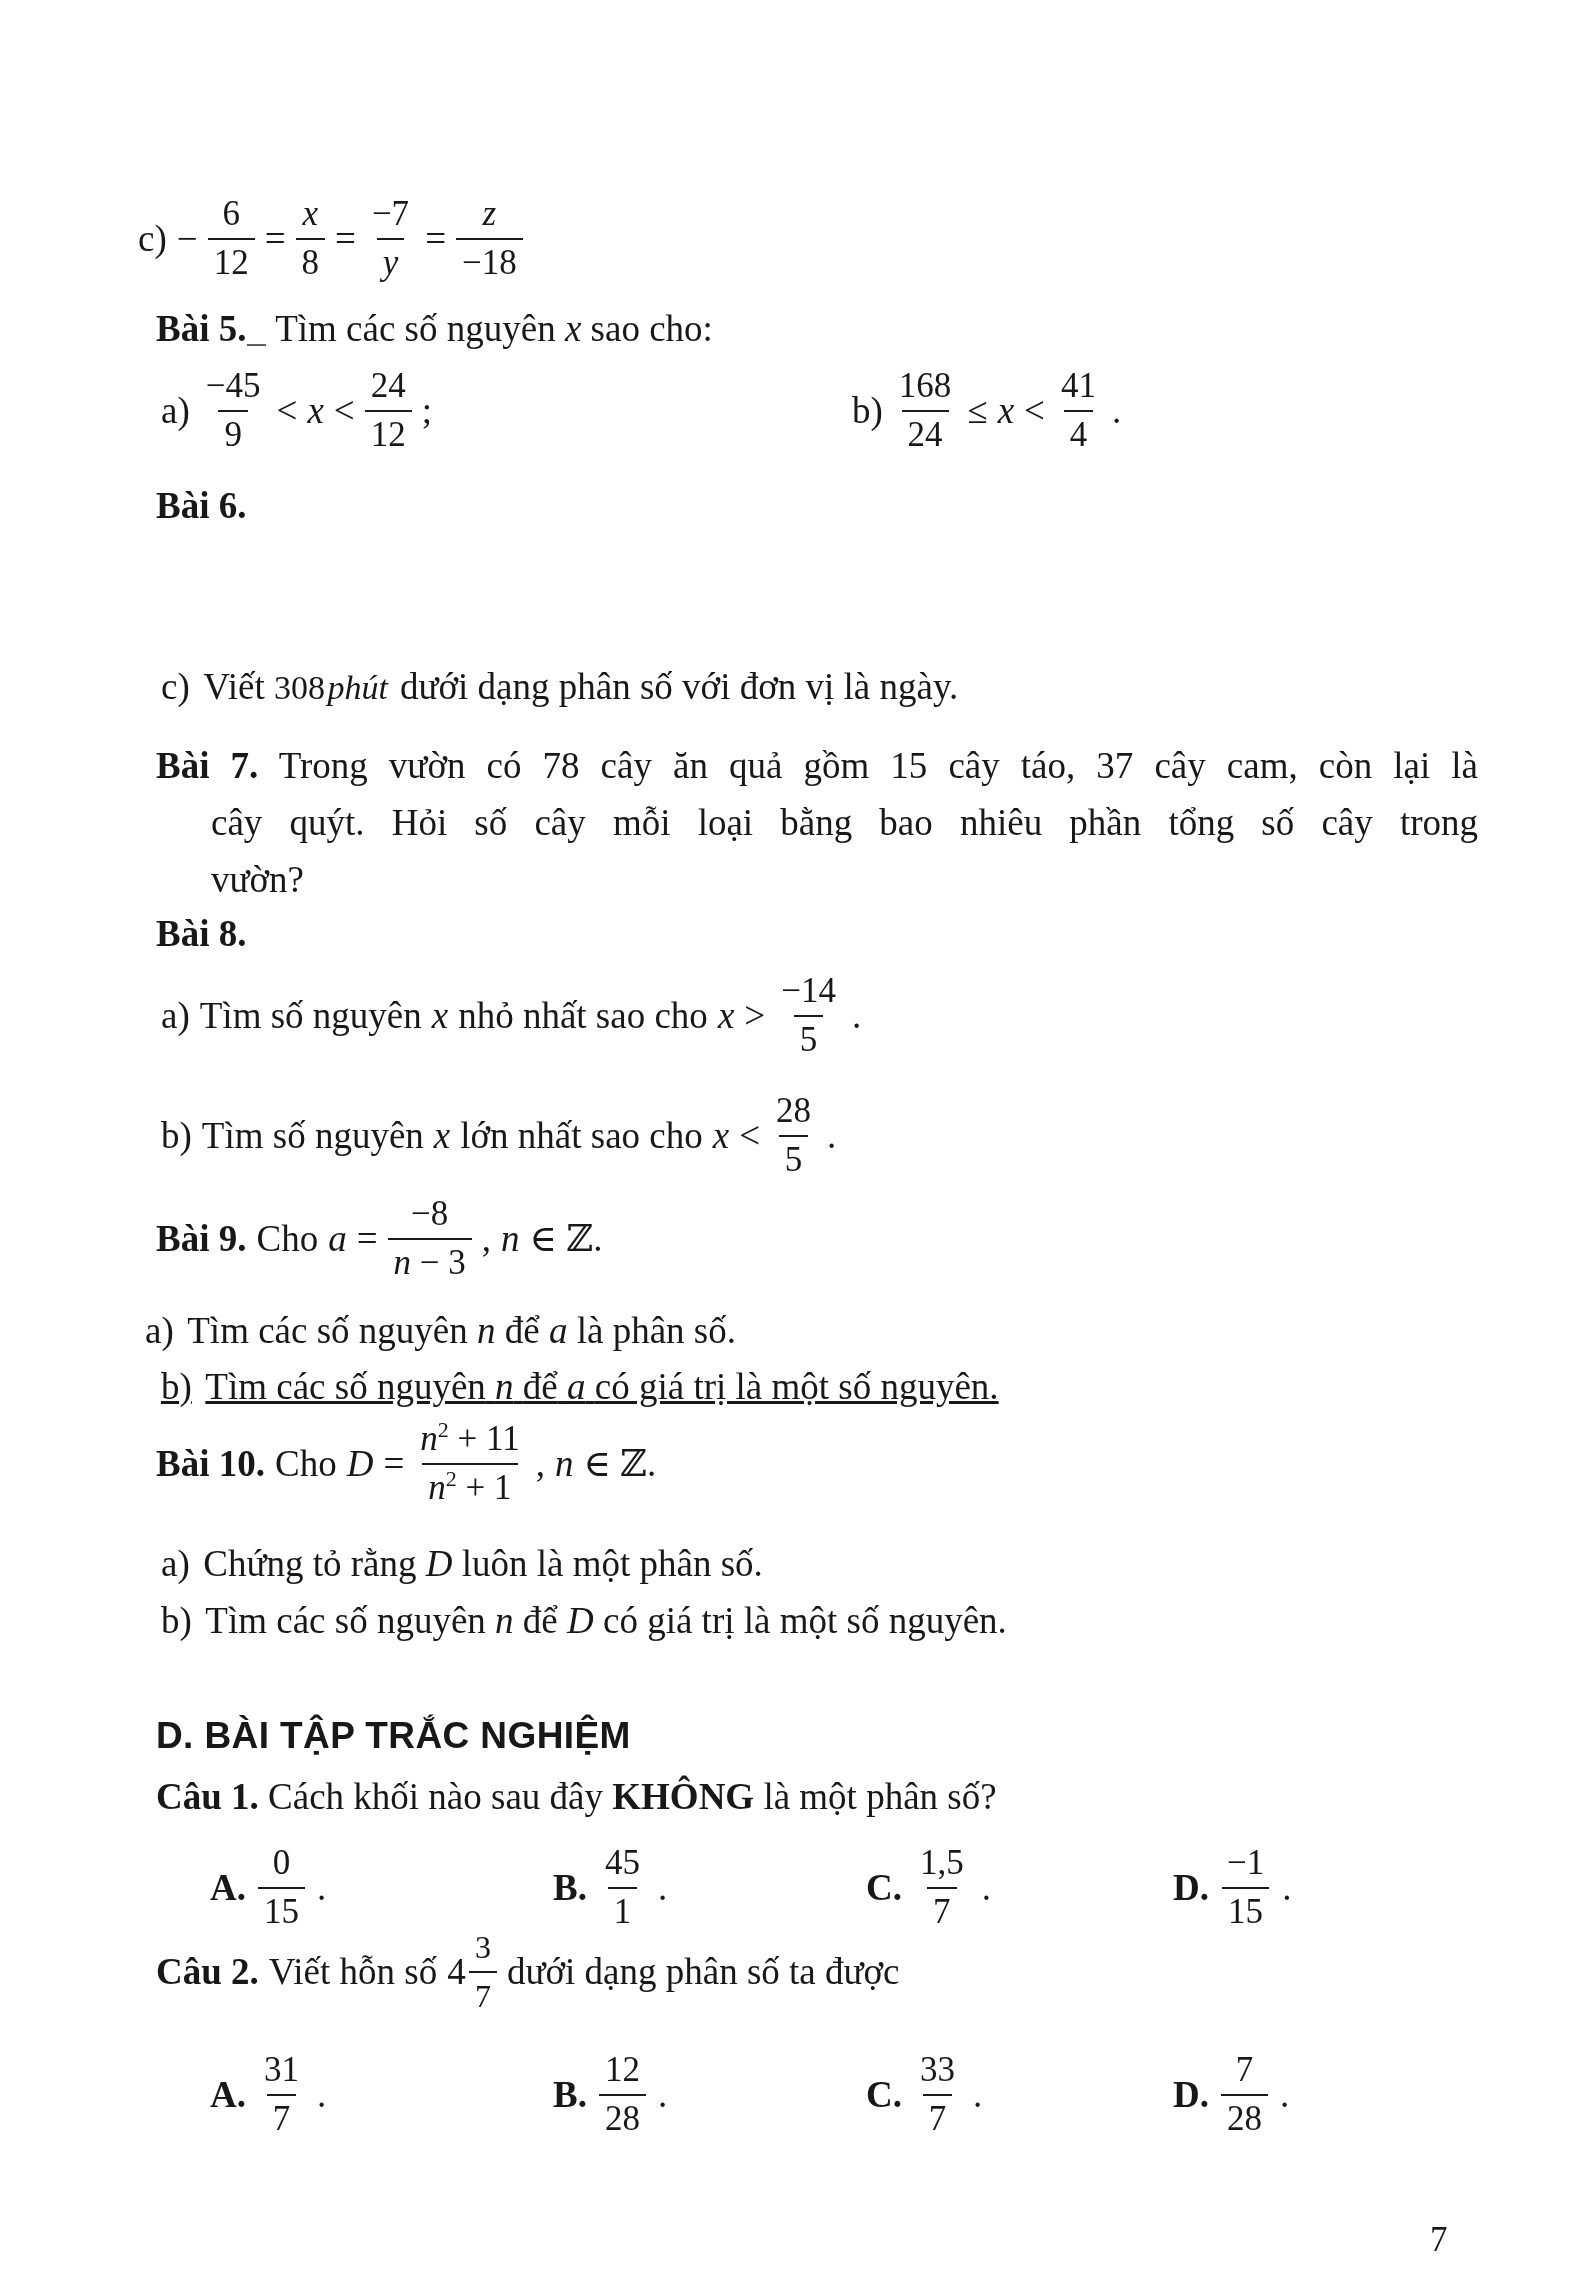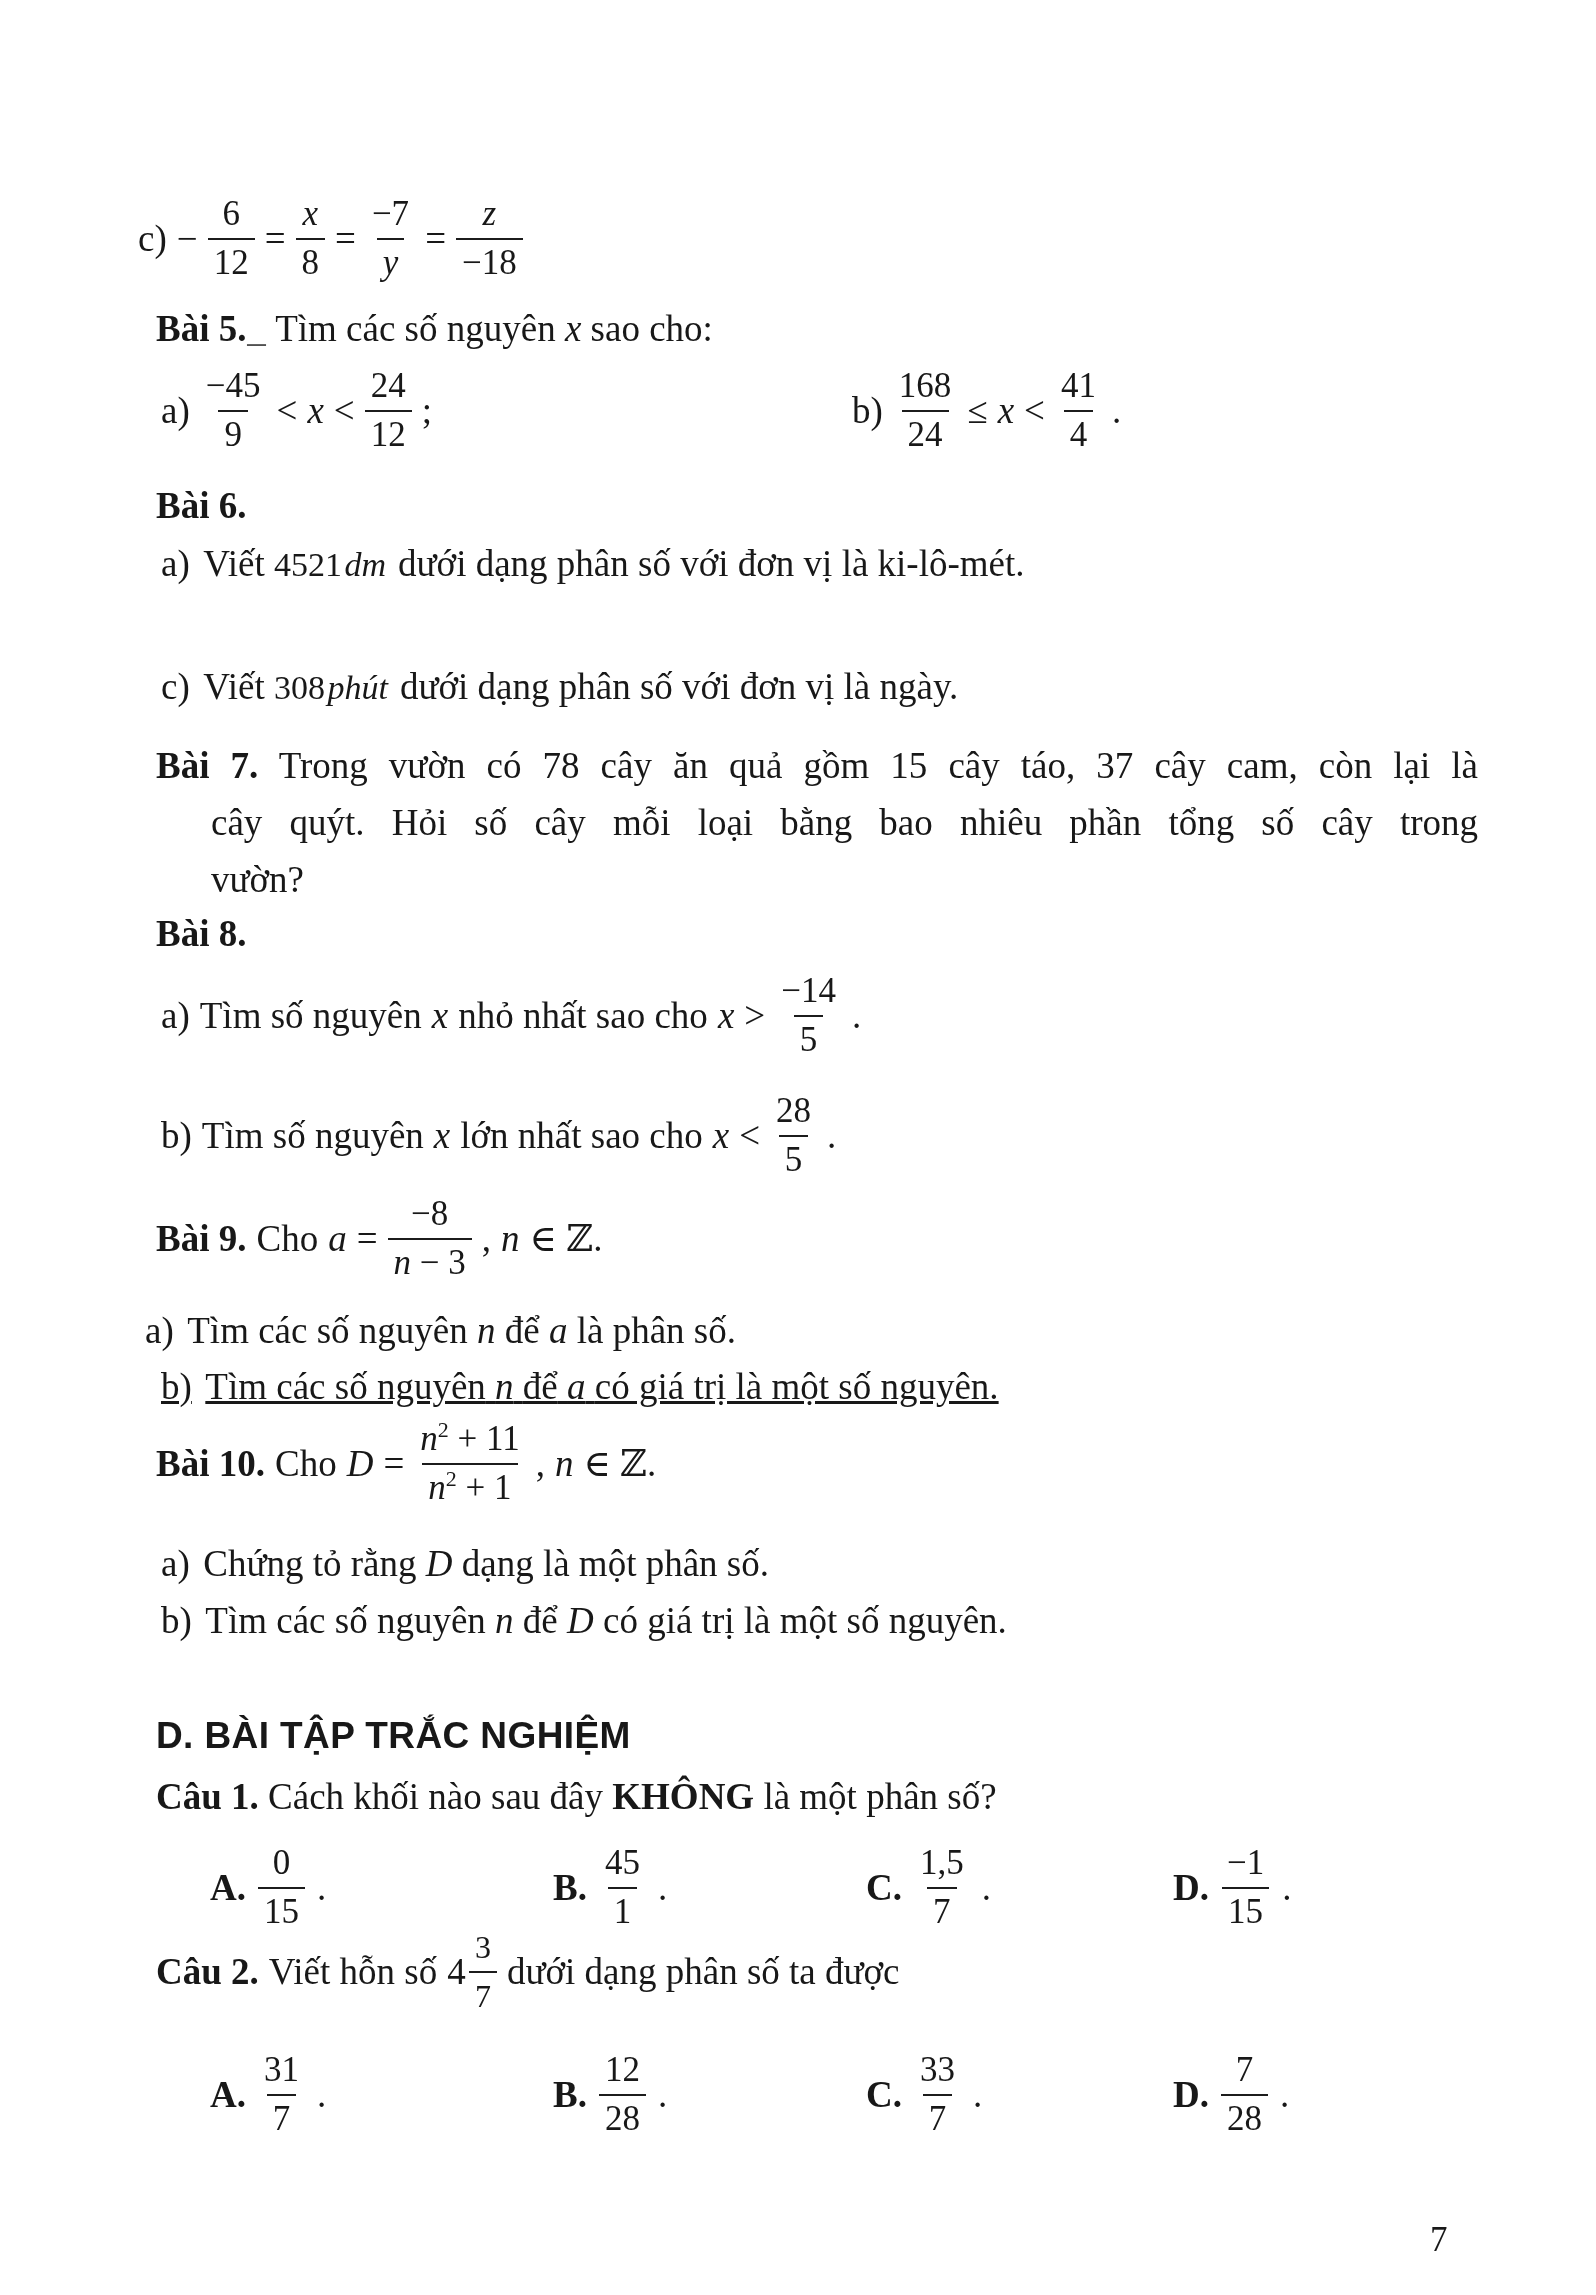--- a/index.html
+++ b/index.html
@@ -96,24 +96,20 @@
     <span class="frac">
         <span class="num">41</span>
         <span class="den">4</span>
       </span>
     <span>.</span>
   </div>
 
   <div class="abs txtrow" style="top:483px;left:156px;">
     <span class="blbl">Bài 6.</span>
   </div>
-  <div class="abs txtrow" style="top:541px;left:161px;">
-    <span class="ilbl">a)</span><span>Viết</span>
-    <span class="mnum">4521</span><i class="munit">dm</i><span class="postgap">dưới dạng phân số với đơn vị là ki-lô-mét.</span>
-  </div>
   <div class="abs txtrow" style="top:664px;left:161px;">
     <span class="ilbl">c)</span><span>Viết</span>
     <span class="mnum">308</span><i class="munit">phút</i><span class="postgap">dưới dạng phân số với đơn vị là ngày.</span>
   </div>
 
   <div class="abs" style="top:737px;left:156px;width:1322px;">
     <div class="b7line just">
       <span class="blbl">Bài 7.</span>
       <span>Trong vườn có 78 cây ăn quả gồm 15 cây táo, 37 cây cam, còn lại là</span>
     </div>
@@ -192,21 +188,21 @@
         <span class="num"><i class="v">n</i><sup>2</sup><span> + 11</span></span>
         <span class="den"><i class="v">n</i><sup>2</sup><span> + 1</span></span>
       </span>
     <span>,</span>
     <i class="v">n</i>
     <span>∈ ℤ.</span>
   </div>
   <div class="abs txtrow" style="top:1541px;left:161px;">
     <span class="ilbl">a)</span><span>Chứng tỏ rằng</span>
     <i class="v">D</i>
-    <span>dạng là một phân số.</span>
+    <span>luôn là một phân số.</span>
   </div>
   <div class="abs txtrow" style="top:1598px;left:161px;text-align:center;">
     <span class="ilbl">b)</span><span>Tìm các số nguyên</span>
     <i class="v">n</i>
     <span>để</span>
     <i class="v">D</i>
     <span>có giá trị là một số nguyên.</span>
   </div>
 
   <div class="abs sanshead" style="top:1715px;left:156px;">D. BÀI TẬP TRẮC NGHIỆM</div>

